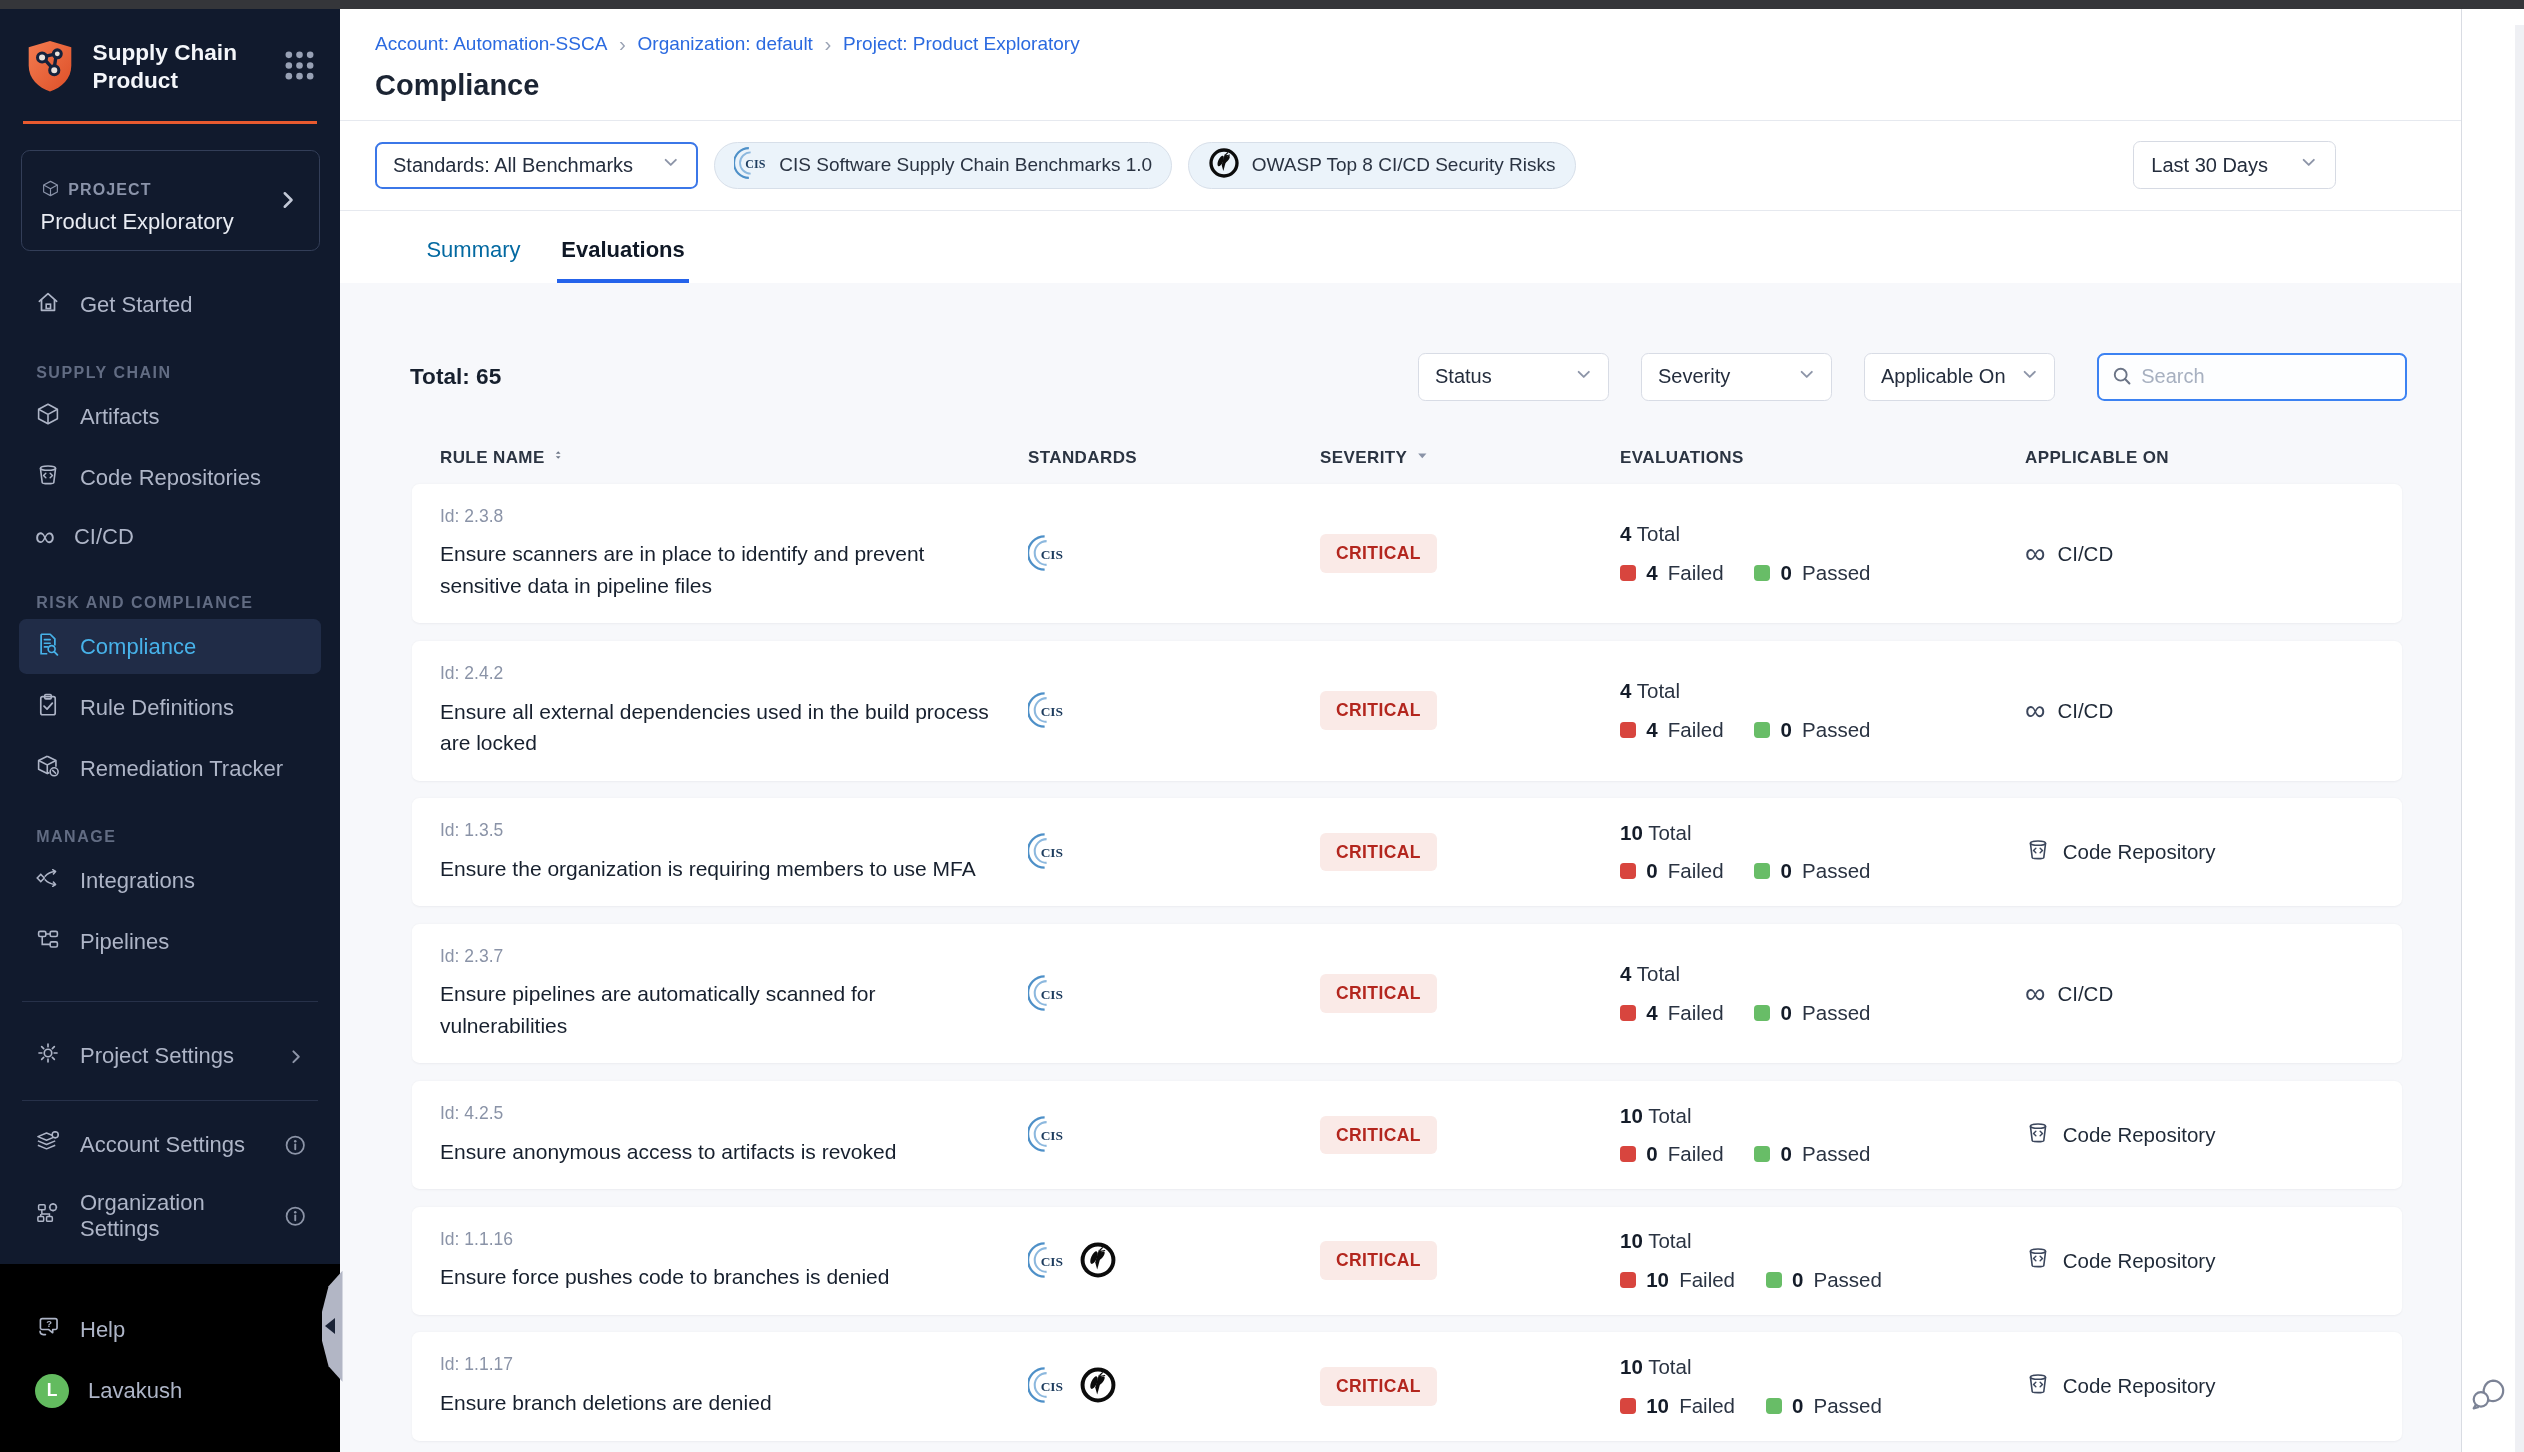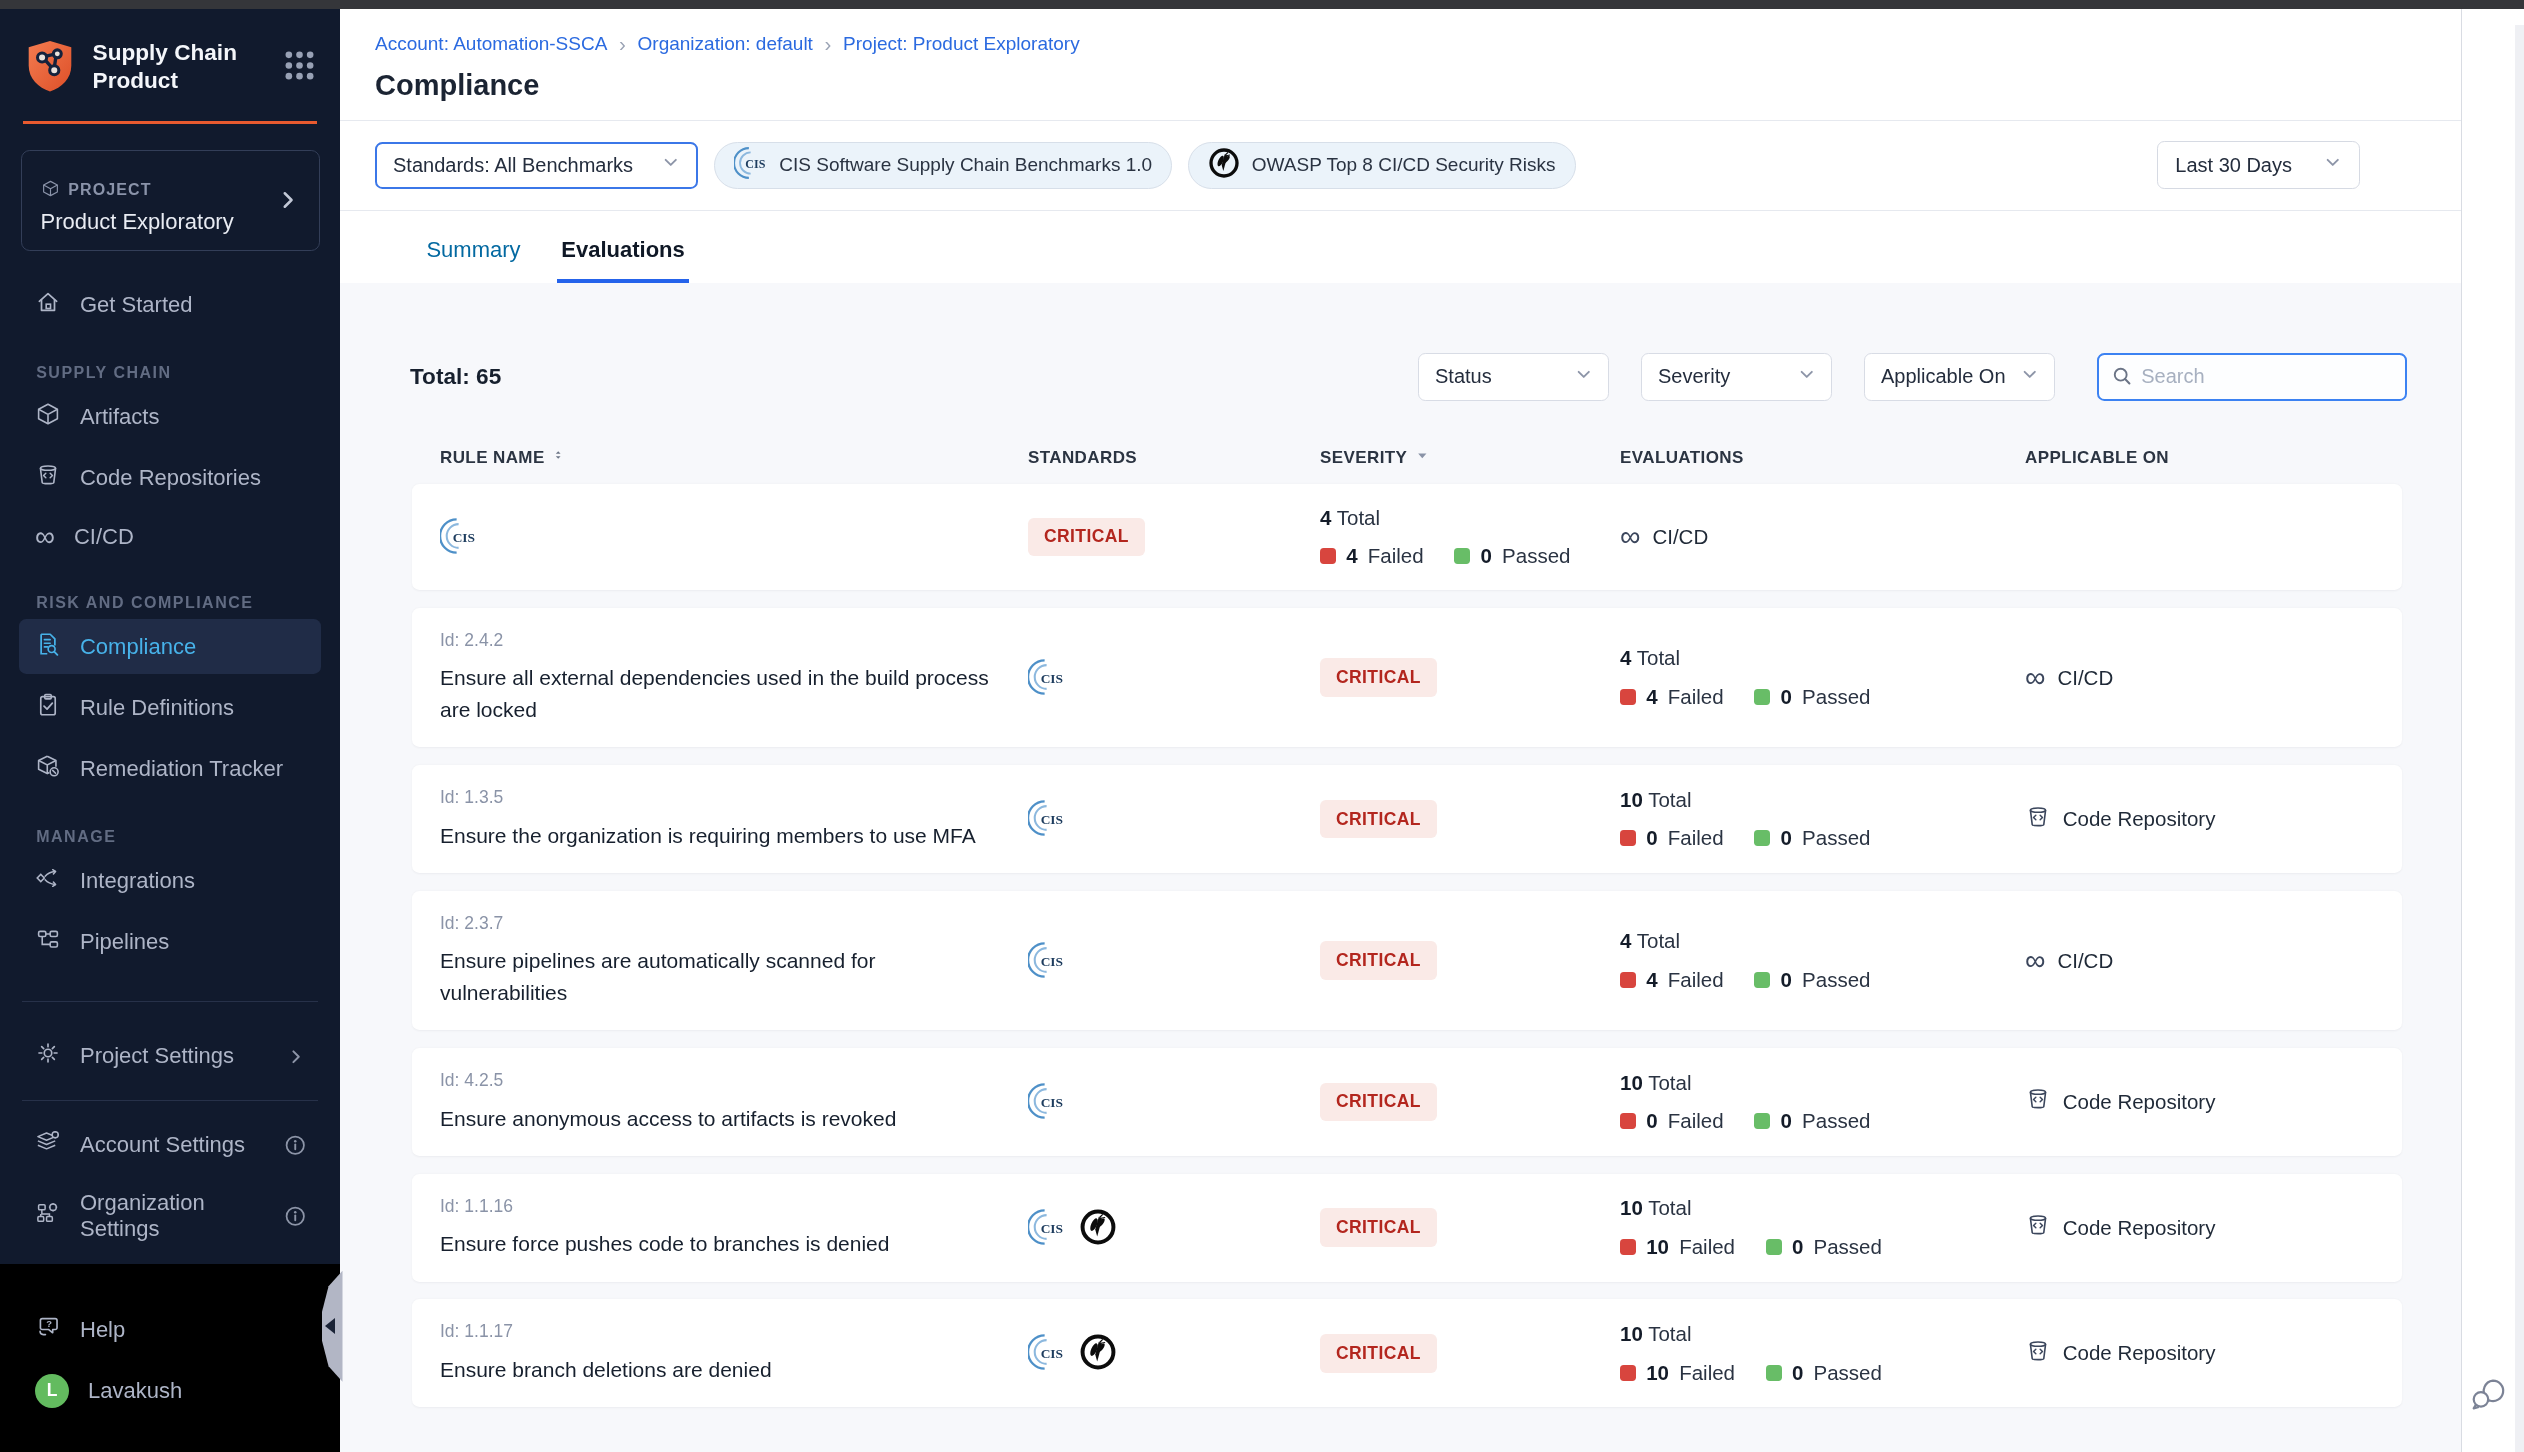--- a/index.html
+++ b/index.html
@@ -426,21 +426,21 @@
               <use href="#ic-cis"></use>
             </svg></span>
         <span>CIS Software Supply Chain Benchmarks 1.0</span>
       </div>
       <div class="chip">
         <span><svg width="32" height="32" viewBox="0 0 48 48">
               <use href="#ic-owasp"></use>
             </svg></span>
         <span>OWASP Top 8 CI/CD Security Risks</span>
       </div>
-      <div class="date-select" style="margin-right:57px">
+      <div class="date-select" style="margin-right:81px">
         <span>Last 30 Days</span>
         <span style="color:#8d95a8"><svg width="17.5" height="17.5" viewBox="0 0 24 24">
               <use href="#ic-chevron-down"></use>
             </svg></span>
       </div>
     </div>
 
     <div class="tabs-row">
       <div class="tab">Summary</div>
       <div class="tab active">Evaluations</div>
@@ -493,20 +493,24 @@
         </div>
         <div class="th">
             <span>EVALUATIONS</span>
           </div>
         <div class="th">
             <span>APPLICABLE ON</span>
           </div>
       </div>
 
       <div class="card">
+        <div>
+          <div class="rule-id">Id: 2.3.8</div>
+          <div class="rule-name">Ensure scanners are in place to identify and prevent sensitive data in pipeline files</div>
+        </div>
         <div class="standards-cell">
             <span><svg width="38" height="38" viewBox="0 0 48 48">
                 <use href="#ic-cis"></use>
               </svg></span>
           </div>
         <div><span class="badge">CRITICAL</span></div>
         <div>
           <div class="eval-line1"><span class="num">4</span> <span>Total</span></div>
           <div class="eval-line2">
               <span class="sq red"></span>

